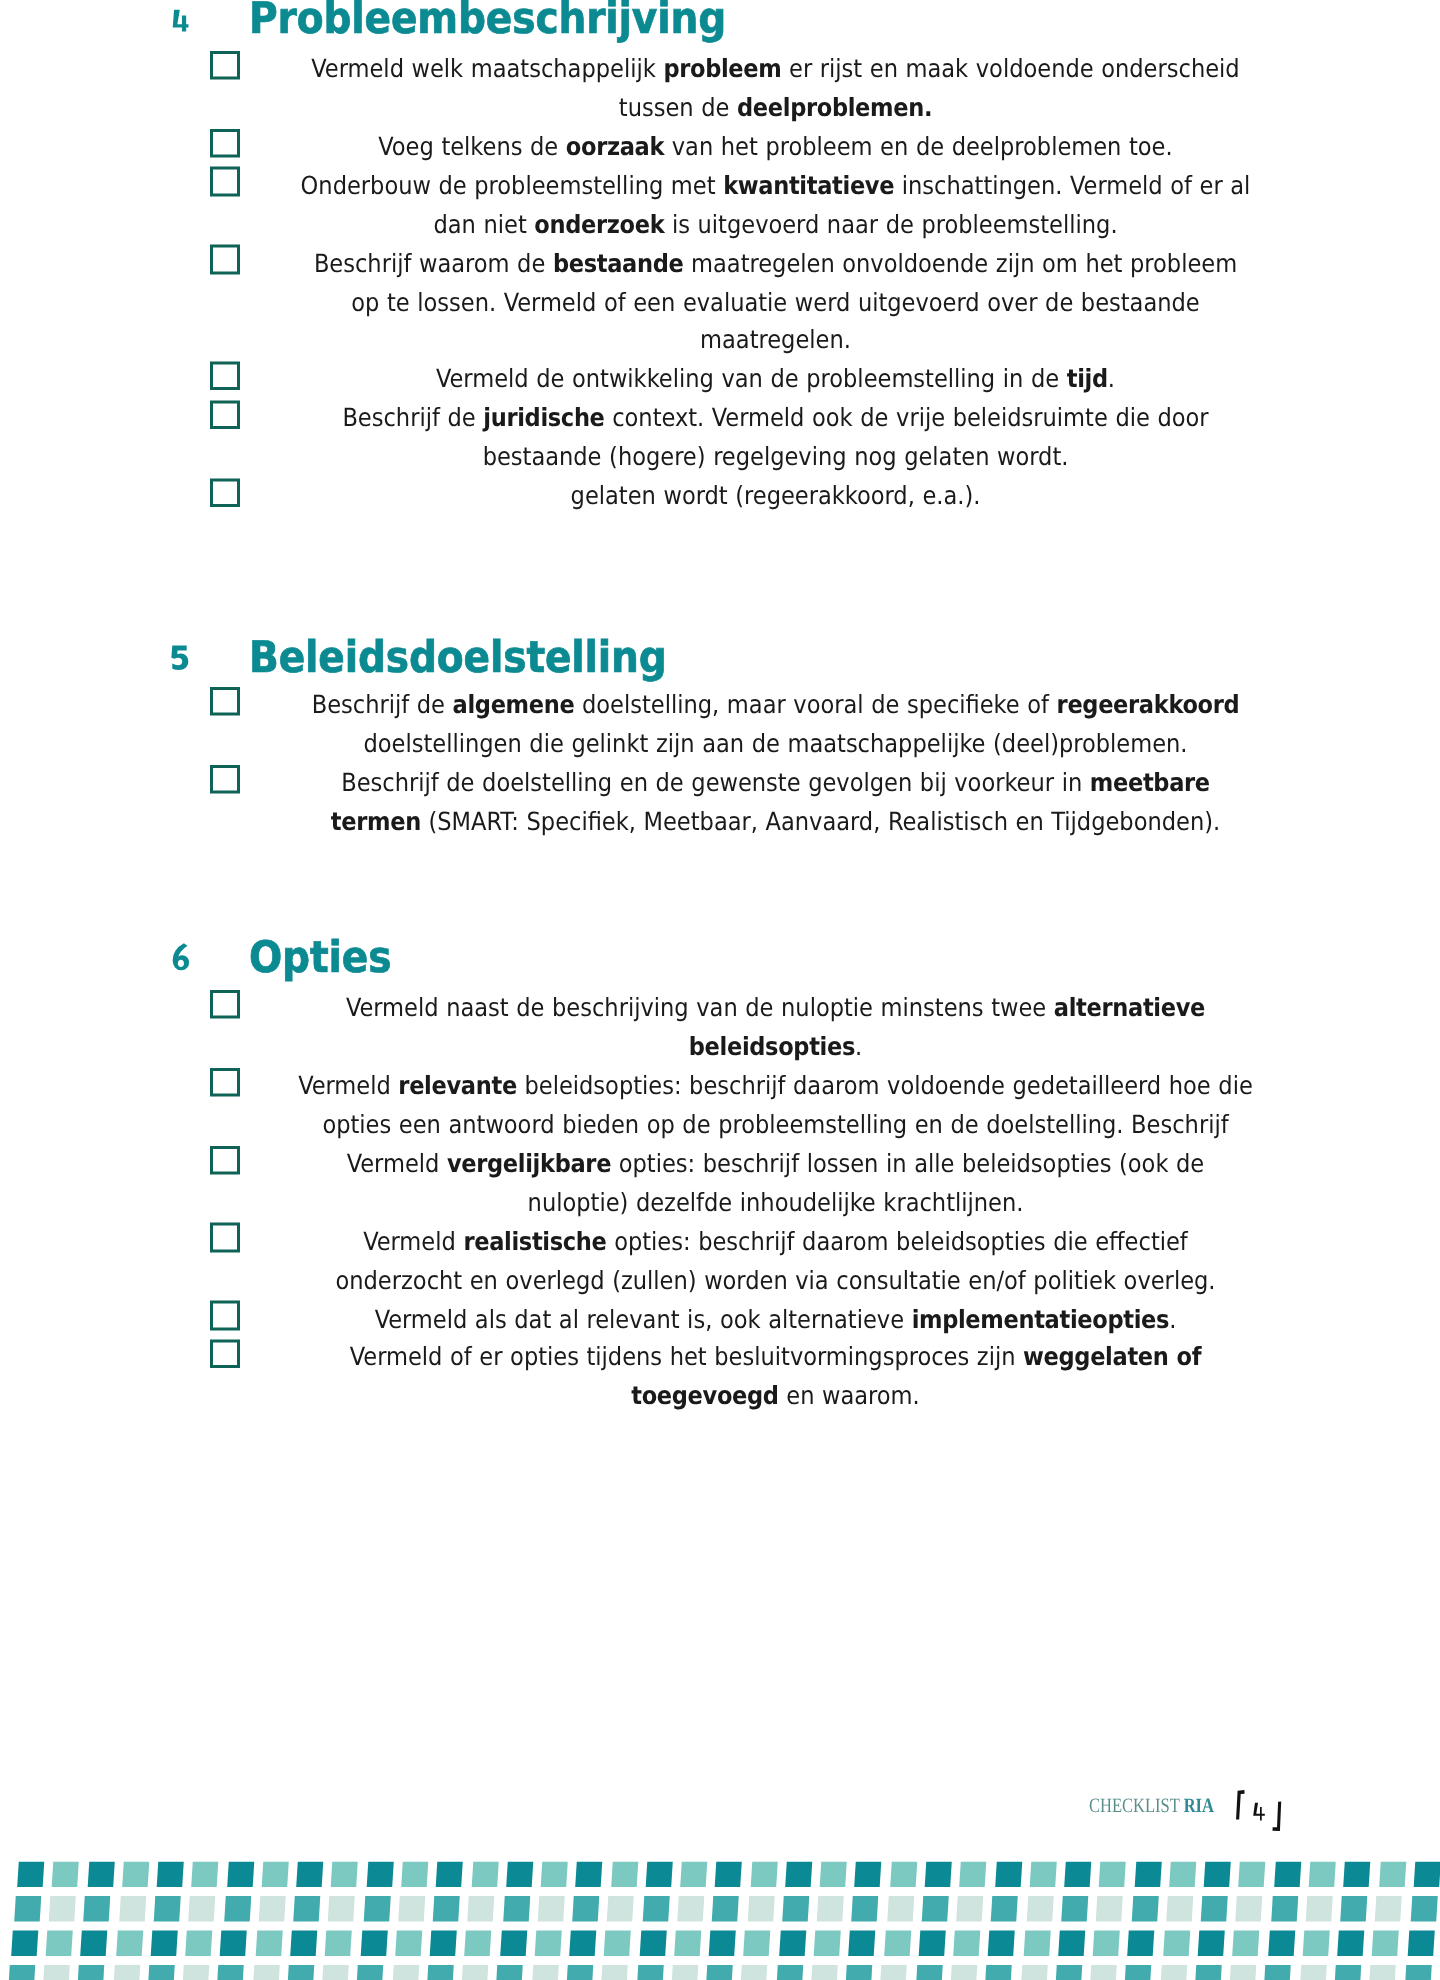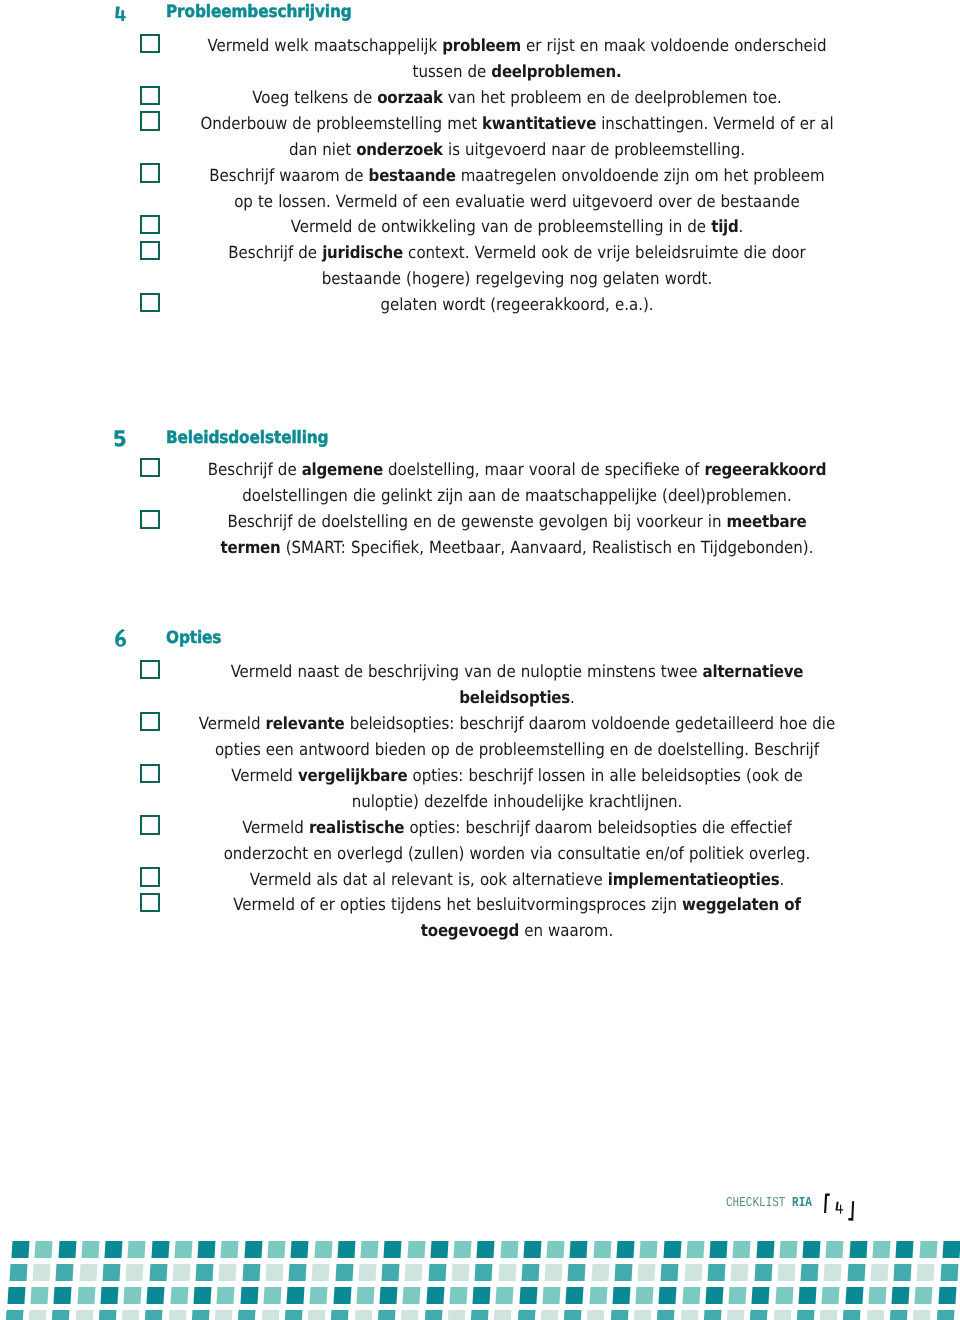--- a/index.html
+++ b/index.html
@@ -14,21 +14,21 @@
 
   
   .section{position:absolute;left:0;width:960px;}
   .sec-num{
     position:absolute;left:112px;top:4.7px;width:16px;height:22px;
   }
   .sec-num svg{display:block;}
   .sec-title{
     position:absolute;left:166px;
     font-family:"DejaVu Sans Condensed","DejaVu Sans",sans-serif;
-    font-weight:bold;font-size:17px;line-height:21px;color:#0c8a92;
+    font-weight:bold;font-size:29px;line-height:21px;color:#0c8a92;
     white-space:nowrap;letter-spacing:-0.1px;
     -webkit-text-stroke:0.45px #0c8a92;
   }
 
   
   ul.items{list-style:none;margin:0;padding:0;position:absolute;left:167px;width:700px;}
   ul.items li{
     position:relative;
     font-size:16.72px;
     line-height:25.9px;
@@ -43,21 +43,21 @@
     border:2px solid #0f6356;
     background:#fff;
     box-sizing:content-box;
   }
   b{font-weight:bold;letter-spacing:-0.22px;}
 
   
   .footer{position:absolute;left:0;top:0;width:960px;height:40px;}
   .footer-label{
     position:absolute;left:726px;top:1196.7px;
-    font-family:Liberation Mono, monospace;
+    font-family:Liberation Serif, serif;
     font-size:13.6px;line-height:14px;white-space:nowrap;
   }
   .footer-label .fl-inner{display:inline-block;transform:scaleX(0.81);transform-origin:left top;}
   .footer-label .lbl-light{color:#5a8e8a;}
   .footer-label .lbl-bold{color:#2e8a93;font-weight:bold;}
   .pagenum-wrap{position:absolute;left:818px;top:1190px;width:54px;height:34px;}
   .pagenum-wrap svg{display:block;}
 
   
   .strip{position:absolute;left:0;width:960px;overflow:hidden;}
@@ -87,20 +87,21 @@
           </li>
           <li>
             <span class="box"></span>
             <span class="tline"><span>Onderbouw de probleemstelling met </span><b>kwantitatieve</b><span> inschattingen. Vermeld of er al</span></span>
             <span class="tline"><span>dan niet </span><b>onderzoek</b><span> is uitgevoerd naar de probleemstelling.</span></span>
           </li>
           <li>
             <span class="box"></span>
             <span class="tline"><span>Beschrijf waarom de </span><b>bestaande</b><span> maatregelen onvoldoende zijn om het probleem</span></span>
             <span class="tline"><span>op te lossen. Vermeld of een evaluatie werd uitgevoerd over de bestaande</span></span>
+            <span class="tline"><span>maatregelen.</span></span>
           </li>
           <li>
             <span class="box"></span>
             <span class="tline"><span>Vermeld de ontwikkeling van de probleemstelling in de </span><b>tijd</b><span>.</span></span>
           </li>
           <li>
             <span class="box"></span>
             <span class="tline"><span>Beschrijf de </span><b>juridische</b><span> context. Vermeld ook de vrije beleidsruimte die door</span></span>
             <span class="tline"><span>bestaande (hogere) regelgeving nog gelaten wordt.</span></span>
           </li>

